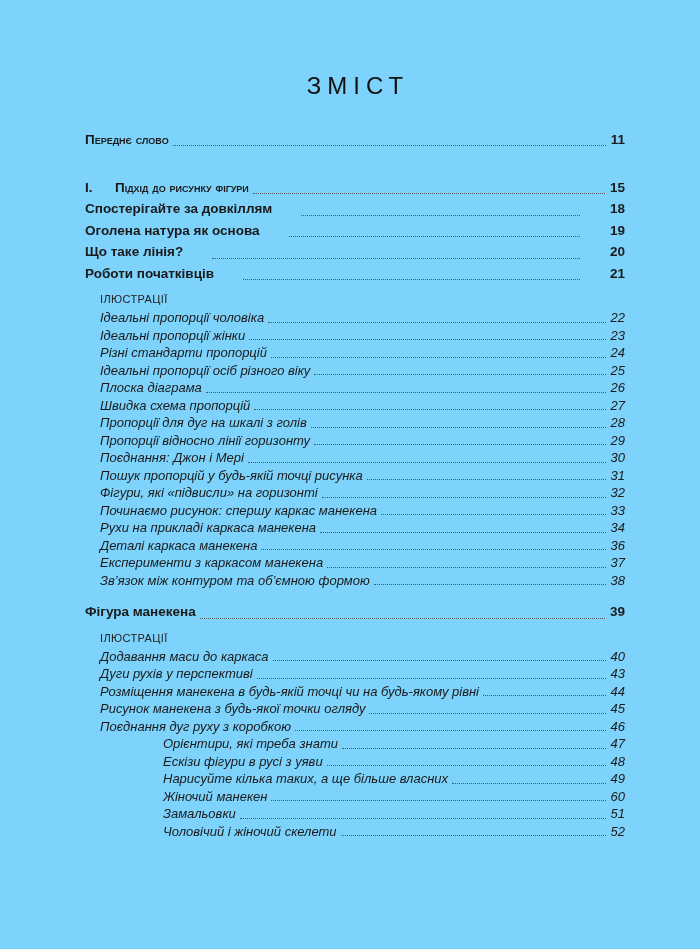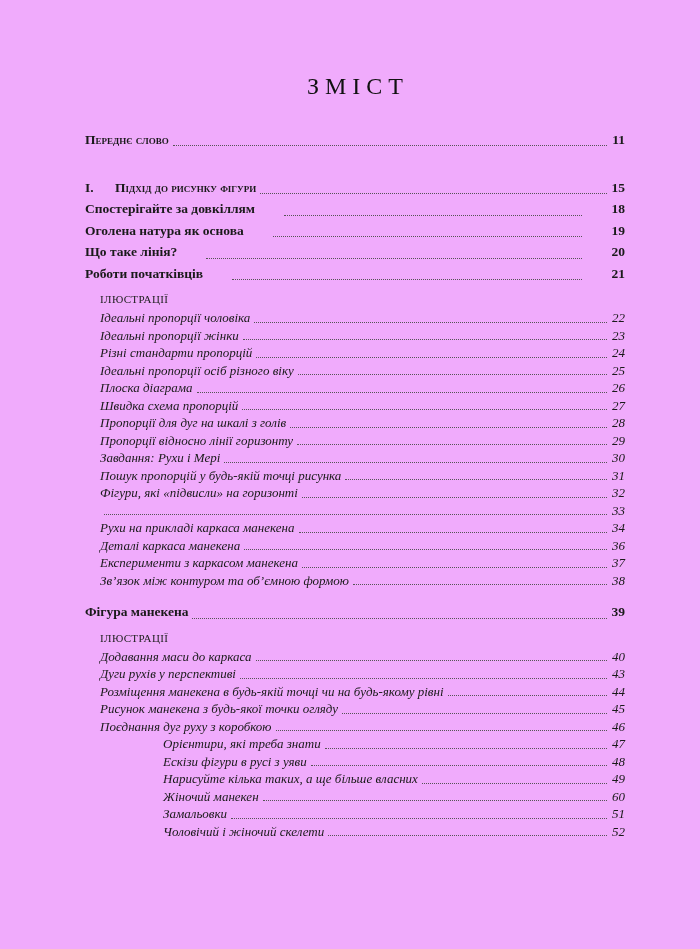--- a/index.html
+++ b/index.html
@@ -1,23 +1,23 @@
 <!DOCTYPE html>
 <html><head>
 <meta charset="utf-8">
 <style>
   html, body { margin: 0; padding: 0; background: #e8e8e8; }
   .page {
     position: relative;
     width: 700px;
     height: 949px;
     margin: 0 auto;
-    background: #f0abfc;
+    background: #7dd3fc;
     color: #1a1a1a;
-    font-family: Liberation Serif, serif;
+    font-family: Liberation Sans, sans-serif;
     overflow: hidden;
     box-sizing: border-box;
     padding: 72px 75px 0 85px;
   }
   .toc-title {
     text-align: center;
     font-size: 24px;
     line-height: 28px;
     font-weight: normal;
     letter-spacing: 6px;
@@ -167,35 +167,36 @@
         <span class="label">Пропорції для дуг на шкалі з голів</span>
         <span class="leader"></span>
         <span class="page-num">28</span>
       </div>
       <div class="row t-illus">
         <span class="label">Пропорції відносно лінії горизонту</span>
         <span class="leader"></span>
         <span class="page-num">29</span>
       </div>
       <div class="row t-illus">
-        <span class="label">Завдання: Рухи і Мері</span>
+        <span class="label">Поєднання: Джон і Мері</span>
         <span class="leader"></span>
         <span class="page-num">30</span>
       </div>
       <div class="row t-illus">
         <span class="label">Пошук пропорцій у будь-якій точці рисунка</span>
         <span class="leader"></span>
         <span class="page-num">31</span>
       </div>
       <div class="row t-illus">
         <span class="label">Фігури, які «підвисли» на горизонті</span>
         <span class="leader"></span>
         <span class="page-num">32</span>
       </div>
       <div class="row t-illus">
+        <span class="label">Починаємо рисунок: спершу каркас манекена</span>
         <span class="leader"></span>
         <span class="page-num">33</span>
       </div>
       <div class="row t-illus">
         <span class="label">Рухи на прикладі каркаса манекена</span>
         <span class="leader"></span>
         <span class="page-num">34</span>
       </div>
       <div class="row t-illus">
         <span class="label">Деталі каркаса манекена</span>

